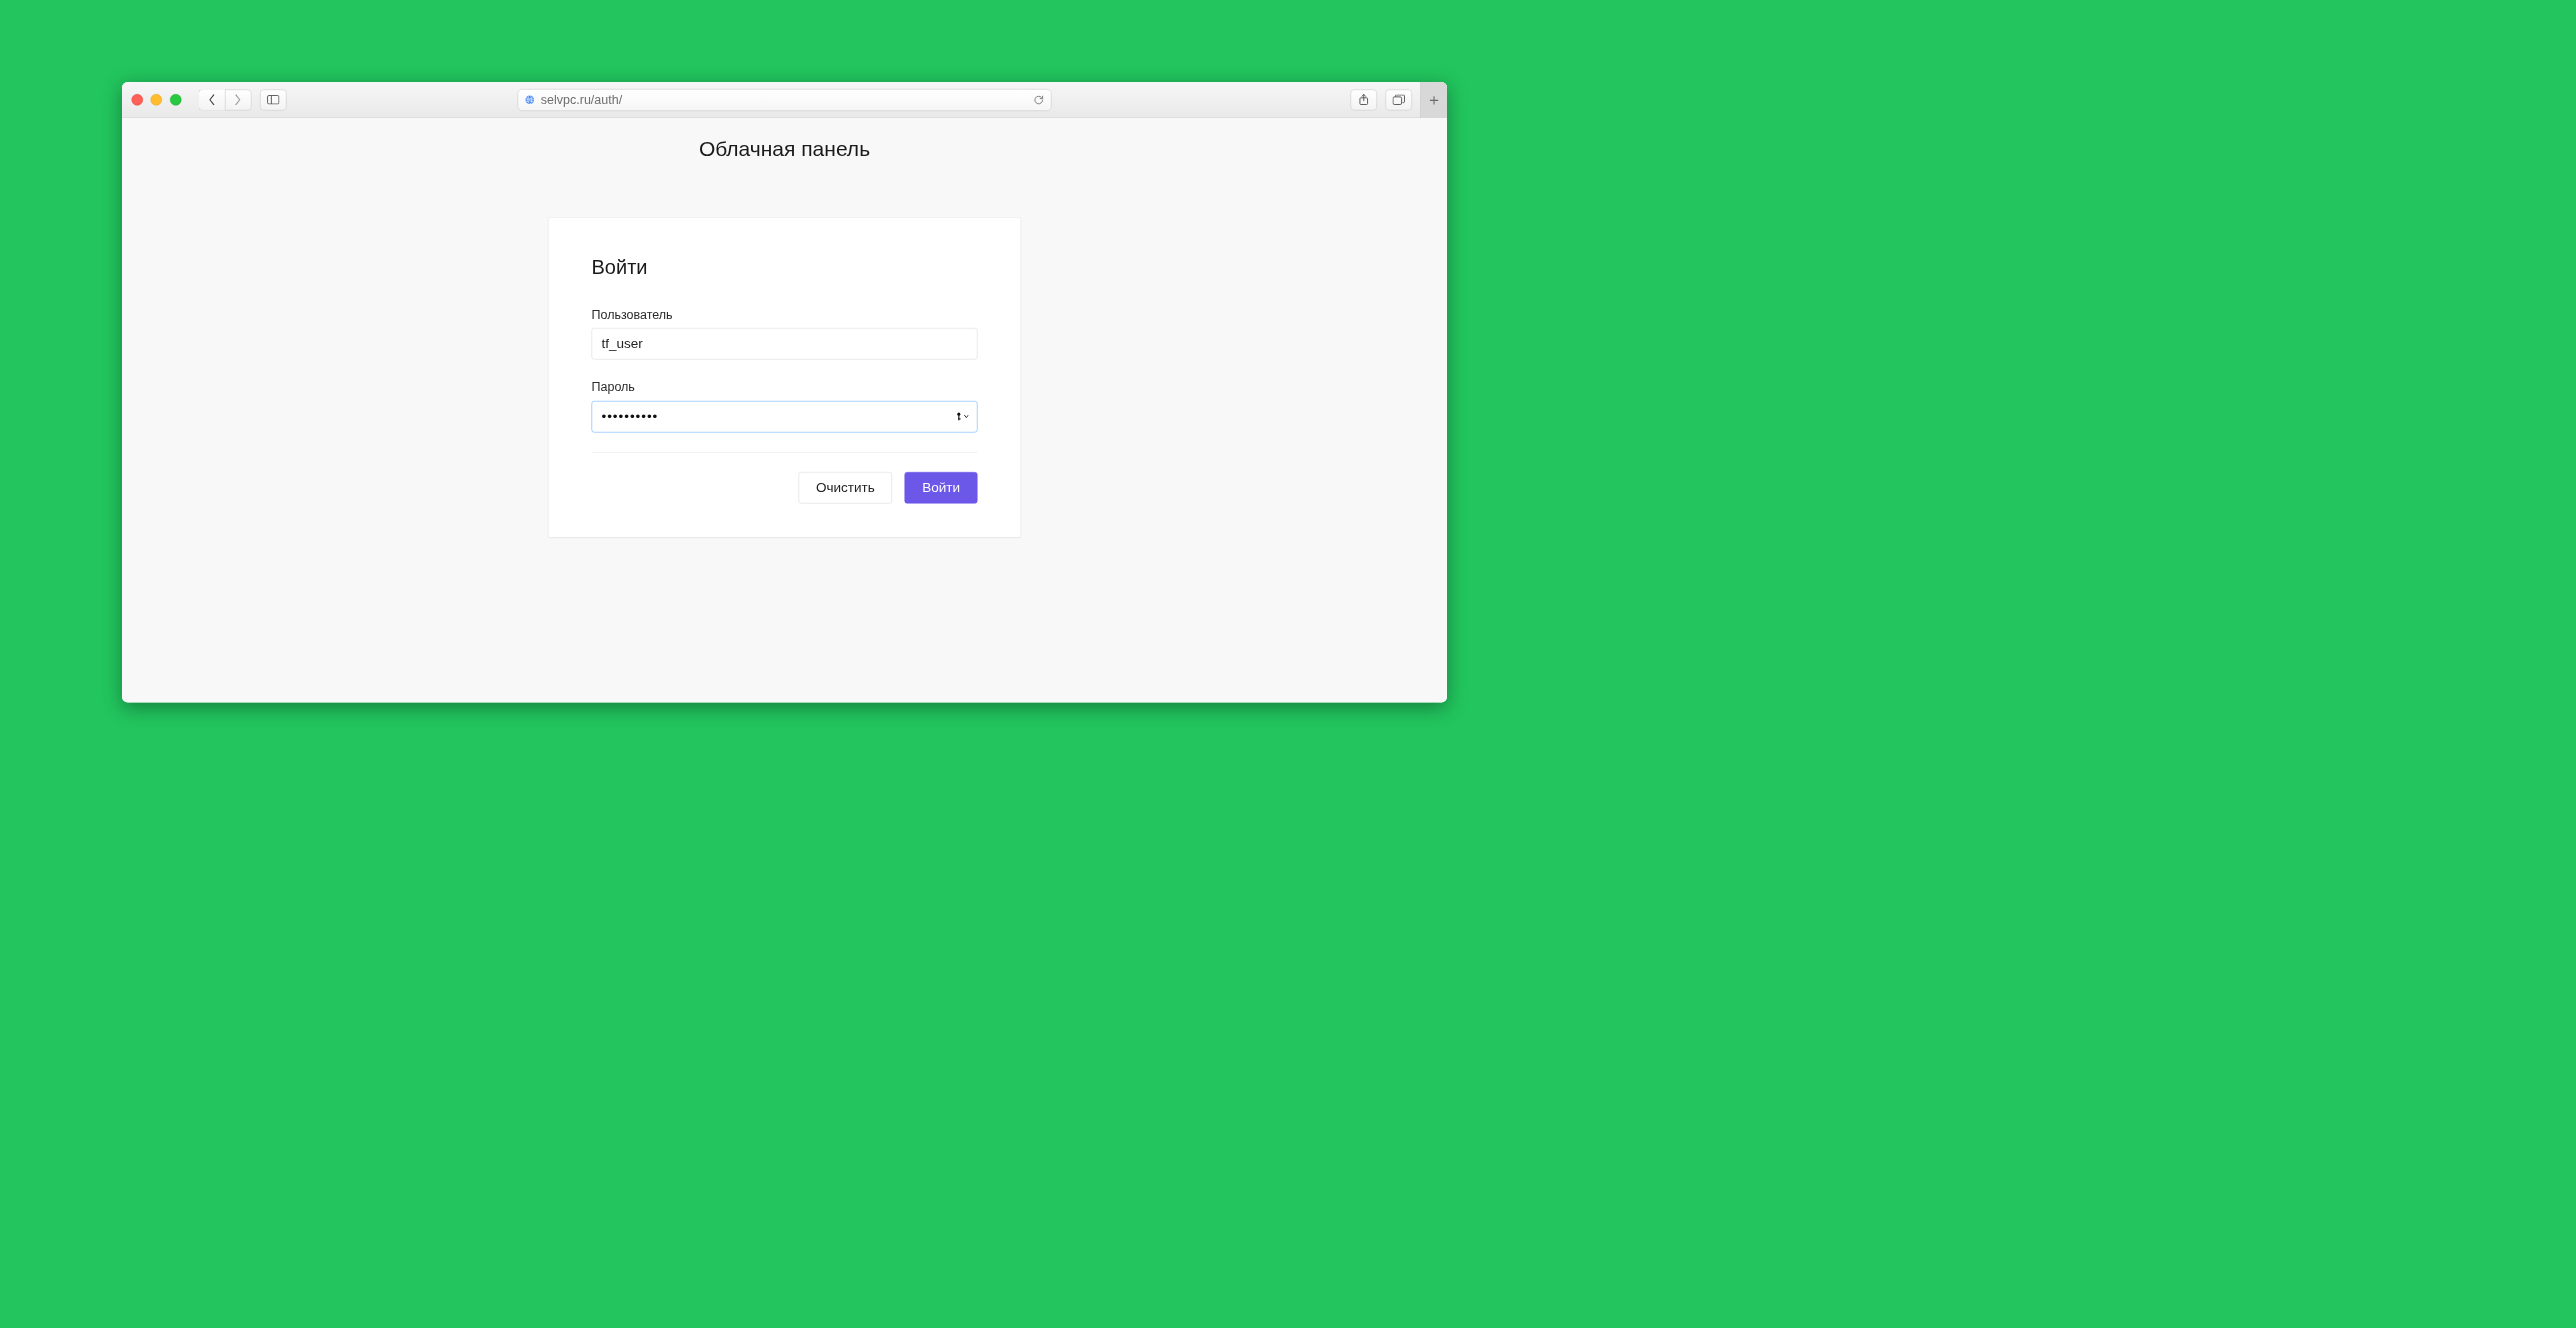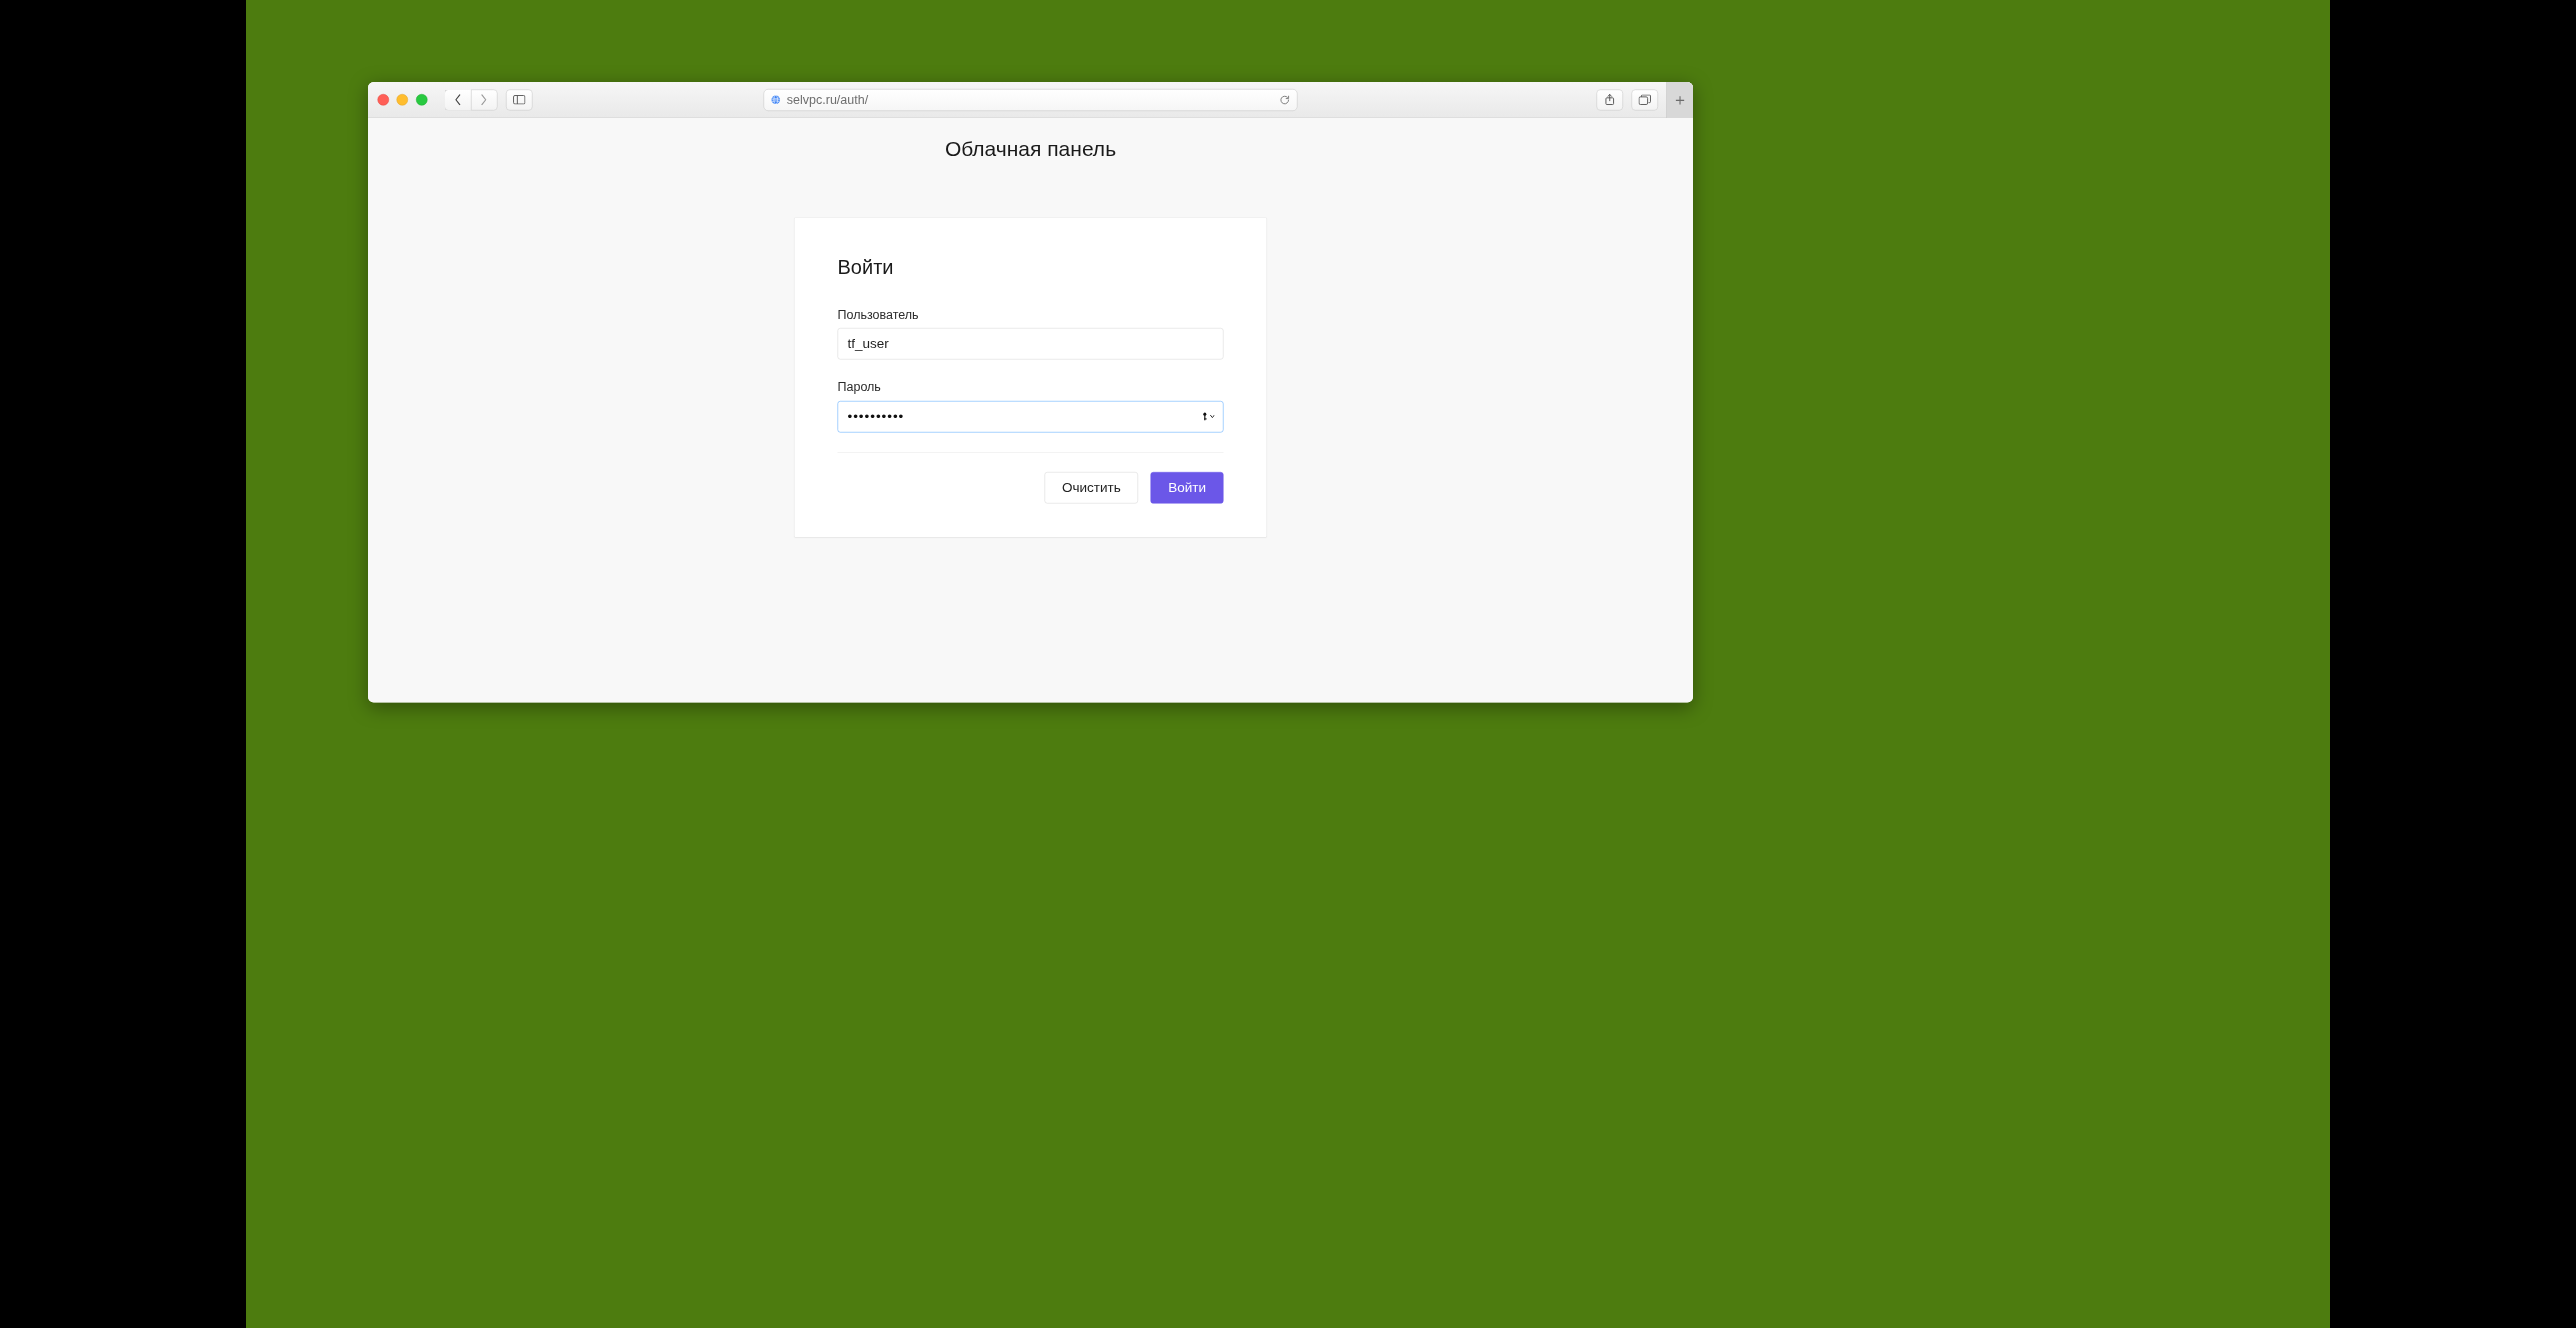--- a/index.html
+++ b/index.html
@@ -5,23 +5,23 @@
   * { box-sizing: border-box; margin: 0; padding: 0; }
   html, body { width: 100%; height: 100%; }
   body {
     background: #000;
     font-family: -apple-system, BlinkMacSystemFont, "Helvetica Neue", Arial, sans-serif;
     display: flex;
     align-items: flex-start;
     justify-content: center;
   }
   .stage {
-    width: 2084px;
+    width: 2576px;
     height: 1329px;
-    background: #4d7c0f;
+    background: #22c55e;
     position: relative;
     transform-origin: top left;
   }
   .browser-window {
     position: absolute;
     left: 122px;
     top: 82px;
     width: 2650px;
     height: 1241px;
     background: #fff;

